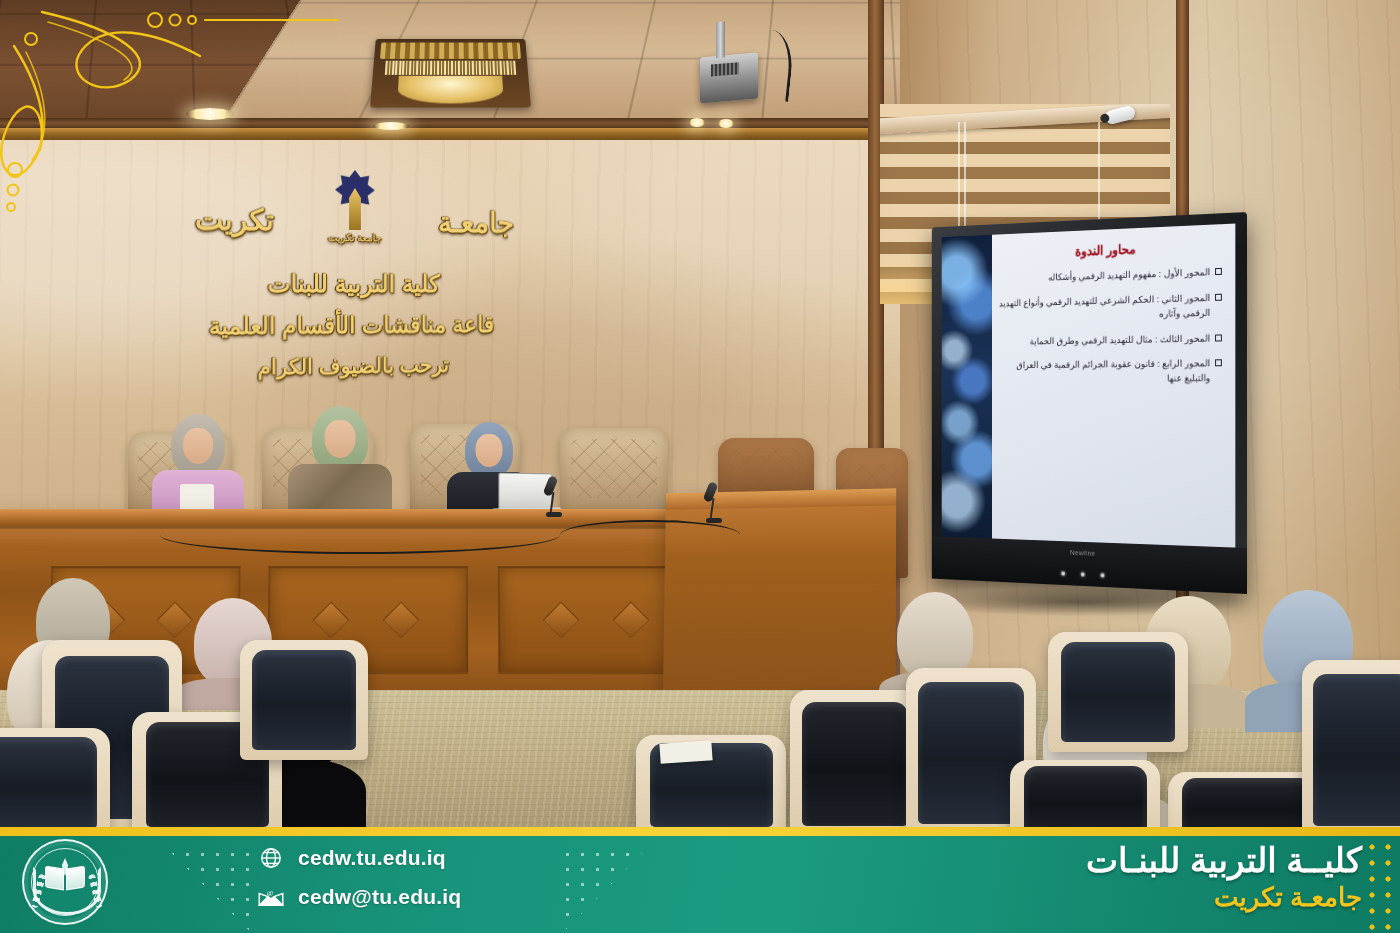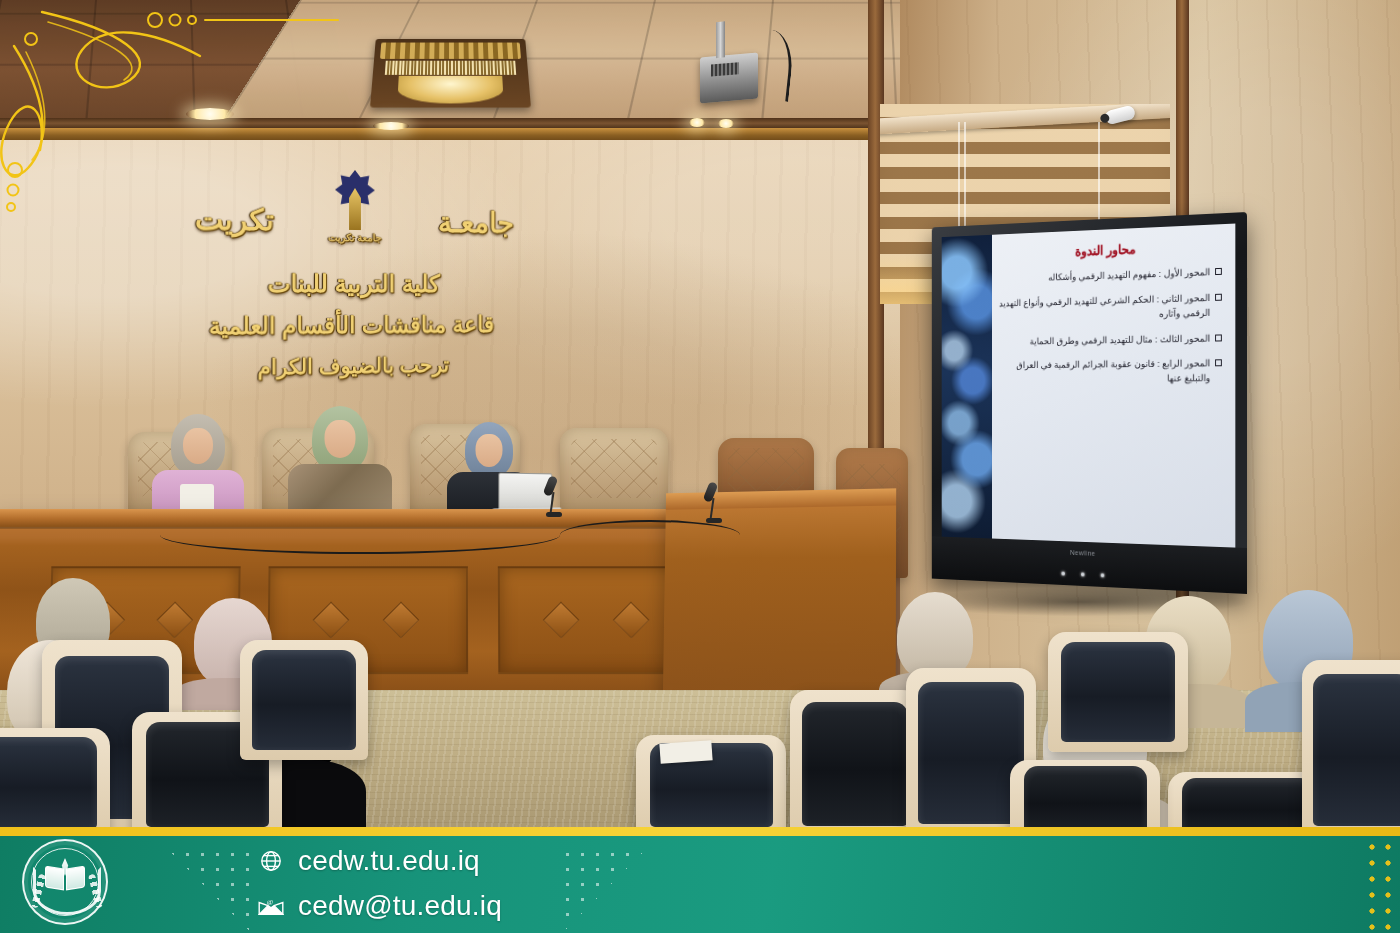--- a/index.html
+++ b/index.html
@@ -514,21 +514,21 @@
   .contacts{
     position:absolute; left:258px; top:18px;
     display:flex; flex-direction:column; gap:13px;
   }
   .contact-row{ display:flex; align-items:center; gap:14px; }
   .contact-row .ico{
     width:26px; height:26px; display:flex; align-items:center;
     justify-content:center; color:#fff;
   }
   .contact-row .val{
-    color:#ffffff; font-weight:normal; font-size:28px;
+    color:#ffffff; font-weight:bold; font-size:21px;
     letter-spacing:.2px;
     text-shadow:0 1px 2px rgba(0,0,0,.25);
   }
   .socials{
     position:absolute; left:648px; top:18px;
     display:flex; flex-direction:column; gap:13px;
   }
   .socials .ico{ width:26px; height:26px; }
 
   .brand{
@@ -833,16 +833,18 @@
             <path d="M24.8 18.4 L24.8 6.6 L16 9.6"></path>
             <text x="12" y="8" font-size="7" fill="#fff" stroke="none" text-anchor="middle" font-family="Liberation Serif, serif">@</text>
           </svg>
         </span>
         <span class="val">cedw@tu.edu.iq</span>
       </div>
     </div>
 
 
     <div class="brand">
+      <div class="l1">كليــة التربية للبنـات</div>
+      <div class="l2">جامعـة تكريت</div>
     </div>
   </div>
 
 </div>
 
 </body></html>

